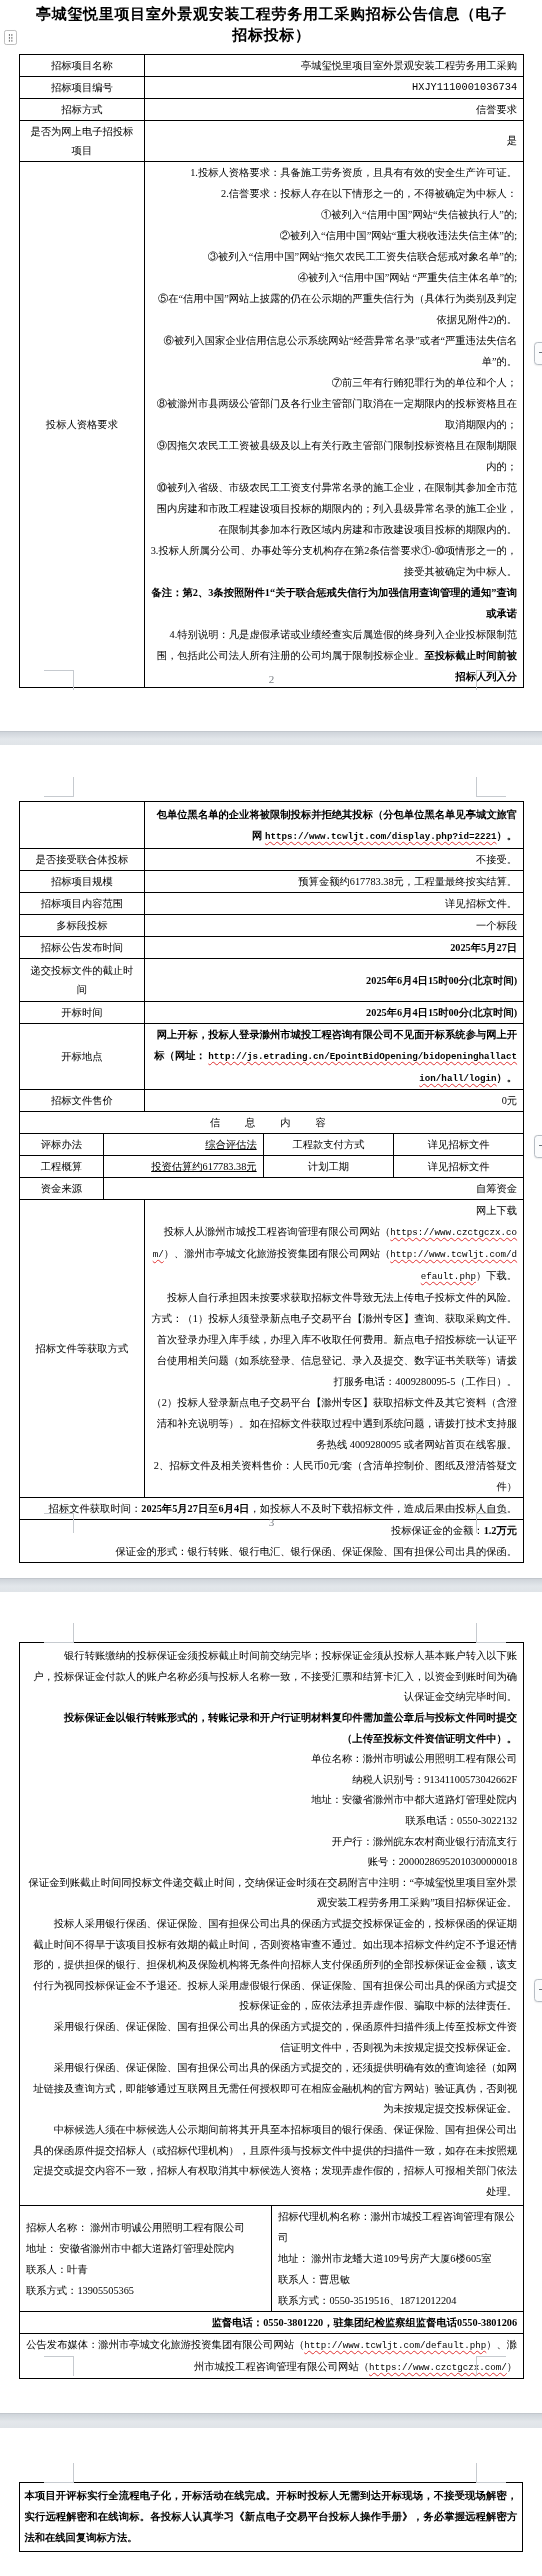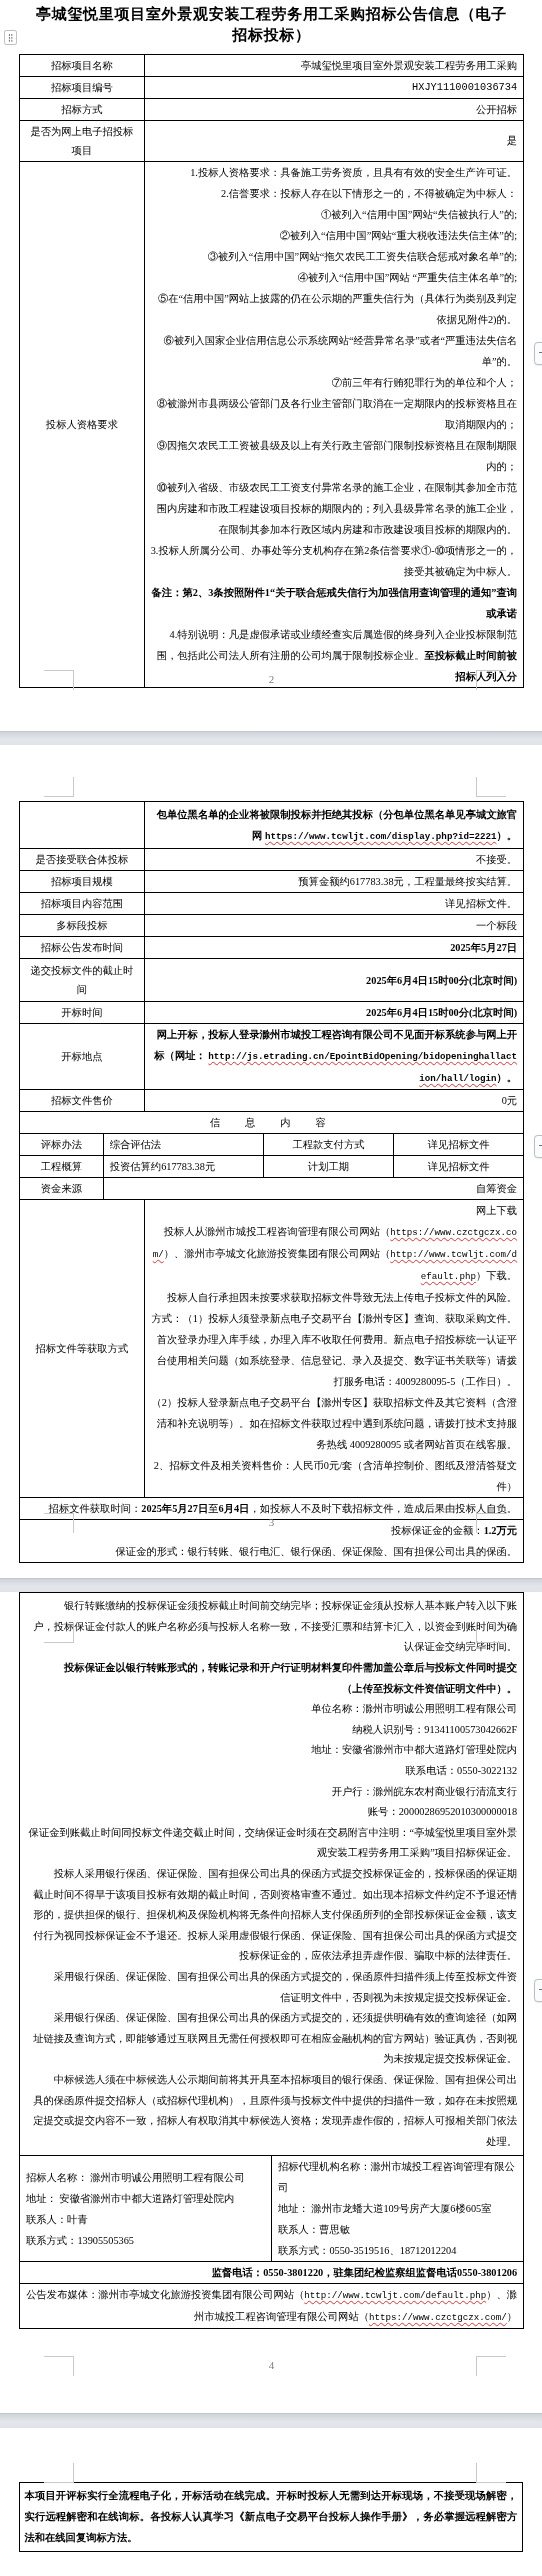--- a/index.html
+++ b/index.html
@@ -24,21 +24,21 @@
   .tall{padding:3.7px 5.9px; text-align:justify;}
   .b{font-weight:bold;}
   .center{text-align:right;}
   .url{font-family:"Liberation Mono","DejaVu Sans Mono",monospace; font-size:9.2px; text-decoration:underline wavy #e03131 0.7px; text-underline-offset:2.2px;}
   .mono{font-family:"Liberation Mono","DejaVu Sans Mono",monospace; font-size:9.6px;}
   .line{display:block;}
   .indent{text-indent:2em;}
   
   .info-head{letter-spacing:7.3px; text-align:center;}
   
-  td.c1{width:71px;text-align:center;} td.c2{width:147px;text-align:left;}
+  td.c1{width:71px;text-align:center;} td.c2{width:147px;text-align:right;text-decoration:underline;}
   td.c3{width:118px;text-align:center;} td.c4{text-align:center;}
   
   td.half{width:50%; vertical-align:top; padding:2.9px 5.9px; line-height:23px;}
   
   .pgfoot{position:absolute; left:0; width:543px; height:22px;}
   .pgfoot .num{position:absolute; left:0; right:0; text-align:center; top:2.9px; font-size:11px; color:#7a7f85;}
   .mark{position:absolute; width:29px; height:19px; border-color:#c6cacf; border-style:solid; border-width:0;}
   .mk-bl{left:44px; border-top-width:1.1px; border-right-width:1.1px;}
   .mk-br{right:37px; border-top-width:1.1px; border-left-width:1.1px;}
   .pghead{position:absolute; left:0; width:543px; height:19px;}
@@ -82,21 +82,21 @@
           <tr>
             <td class="lab">招标项目名称</td>
             <td class="val">亭城玺悦里项目室外景观安装工程劳务用工采购</td>
           </tr>
       <tr>
             <td class="lab">招标项目编号</td>
             <td class="val mono">HXJY1110001036734</td>
           </tr>
       <tr>
             <td class="lab">招标方式</td>
-            <td class="val">公开招标</td>
+            <td class="val">信誉要求</td>
           </tr>
       <tr style="height:41px;">
             <td class="lab" style="line-height:19px;font-family:Liberation Serif, serif;">是否为网上电子招投标项目</td>
             <td class="val">是</td>
           </tr>
       <tr>
         <td class="lab">投标人资格要求</td>
         <td class="val tall">
           <span class="line">1.投标人资格要求：具备施工劳务资质，且具有有效的安全生产许可证。</span>
           <span class="line">2.信誉要求：投标人存在以下情形之一的，不得被确定为中标人：</span>
@@ -241,21 +241,21 @@
   </div>
 
   <div class="page-gap"></div>
 
   <div class="page" style="height:821px;">
     <div class="pghead" style="top:31px;">
       <div class="mark mk-tl"></div>
       <div class="mark mk-tr"></div>
     </div>
 
-    <table class="sheet" style="">
+    <table class="sheet" style="margin-top:50px;">
       <tbody>
           <tr>
         <td class="val tall" style="line-height:20.6px;padding:2.9px 5.9px;">
           <span class="line indent">银行转账缴纳的投标保证金须投标截止时间前交纳完毕；投标保证金须从投标人基本账户转入以下账户，投标保证金付款人的账户名称必须与投标人名称一致，不接受汇票和结算卡汇入，以资金到账时间为确认保证金交纳完毕时间。</span>
           <span class="line indent b">投标保证金以银行转账形式的，转账记录和开户行证明材料复印件需加盖公章后与投标文件同时提交（上传至投标文件资信证明文件中）。</span>
           <span class="line">单位名称：滁州市明诚公用照明工程有限公司</span>
           <span class="line">纳税人识别号：91341100573042662F</span>
           <span class="line">地址：安徽省滁州市中都大道路灯管理处院内</span>
           <span class="line">联系电话：0550-3022132</span>
           <span class="line">开户行：滁州皖东农村商业银行清流支行</span>

